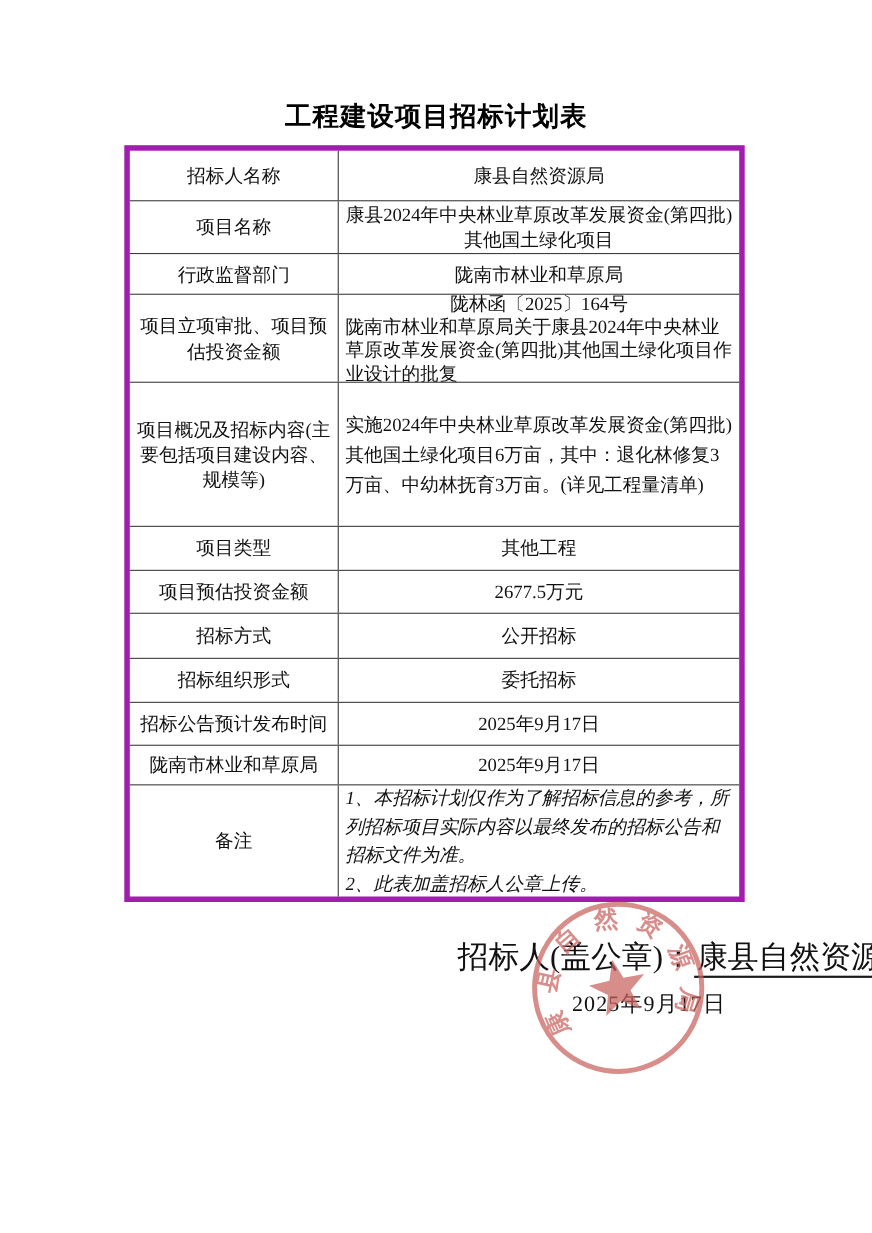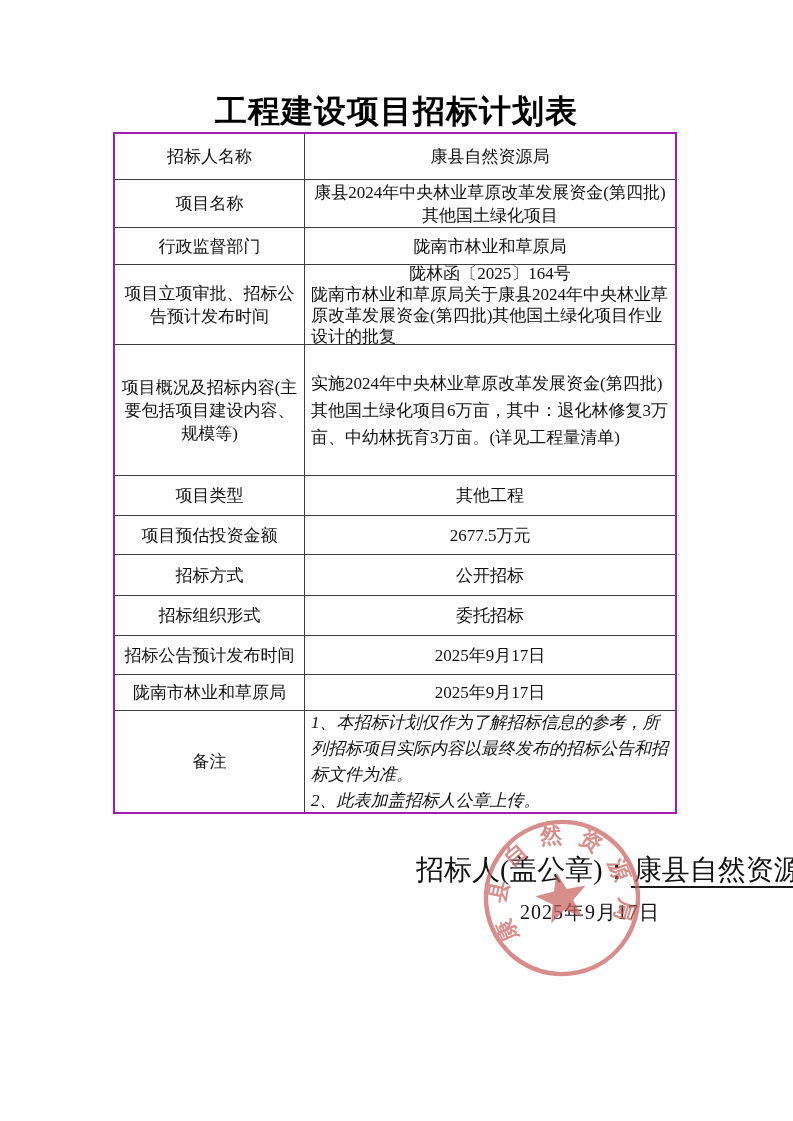--- a/index.html
+++ b/index.html
@@ -3,25 +3,25 @@
 <meta charset="utf-8">
 <style>
   html,body{margin:0;padding:0;}
   body{
     width:793px;height:1121px;background:#ffffff;position:relative;
     font-family:"Liberation Serif","DejaVu Serif",serif;color:#111;
     overflow:hidden;
   }
   .doc-title{
     position:absolute;top:90px;left:0;width:793px;text-align:center;
-    font-size:32px;font-weight:bold;letter-spacing:1px;color:#000;
+    font-size:24px;font-weight:bold;letter-spacing:1px;color:#000;
   }
   .bid-table{
     position:absolute;left:113px;top:132px;width:564px;
-    border:2px solid #a21caf;box-sizing:border-box;background:#fff;
+    border:5px solid #a21caf;box-sizing:border-box;background:#fff;
   }
   .tr{display:flex;box-sizing:border-box;border-top:1px solid #3d3d3d;}
   .tr:first-child{border-top:none;}
   .tr:nth-child(1){height:45px}
   .tr:nth-child(2){height:48px}
   .tr:nth-child(3){height:37px}
   .tr:nth-child(4){height:80px}
   .tr:nth-child(5){height:131px}
   .tr:nth-child(6){height:40px}
   .tr:nth-child(7){height:39px}
@@ -83,21 +83,21 @@
         <div class="value-text">康县2024年中央林业草原改革发展资金(第四批)其他国土绿化项目</div>
       </div>
     </div>
     <div class="tr">
       <div class="td label-cell">行政监督部门</div>
       <div class="td value-cell align-center">
         <div class="value-text">陇南市林业和草原局</div>
       </div>
     </div>
     <div class="tr">
-      <div class="td label-cell">项目立项审批、招标公告预计发布时间</div>
+      <div class="td label-cell">项目立项审批、项目预估投资金额</div>
       <div class="td value-cell align-left">
         <div class="value-heading">陇林函〔2025〕164号</div>
         <div class="value-text">陇南市林业和草原局关于康县2024年中央林业草原改革发展资金(第四批)其他国土绿化项目作业设计的批复</div>
       </div>
     </div>
     <div class="tr">
       <div class="td label-cell">项目概况及招标内容(主要包括项目建设内容、规模等)</div>
       <div class="td value-cell align-left">
         <div class="value-text">实施2024年中央林业草原改革发展资金(第四批)其他国土绿化项目6万亩，其中：退化林修复3万亩、中幼林抚育3万亩。(详见工程量清单)</div>
       </div>

